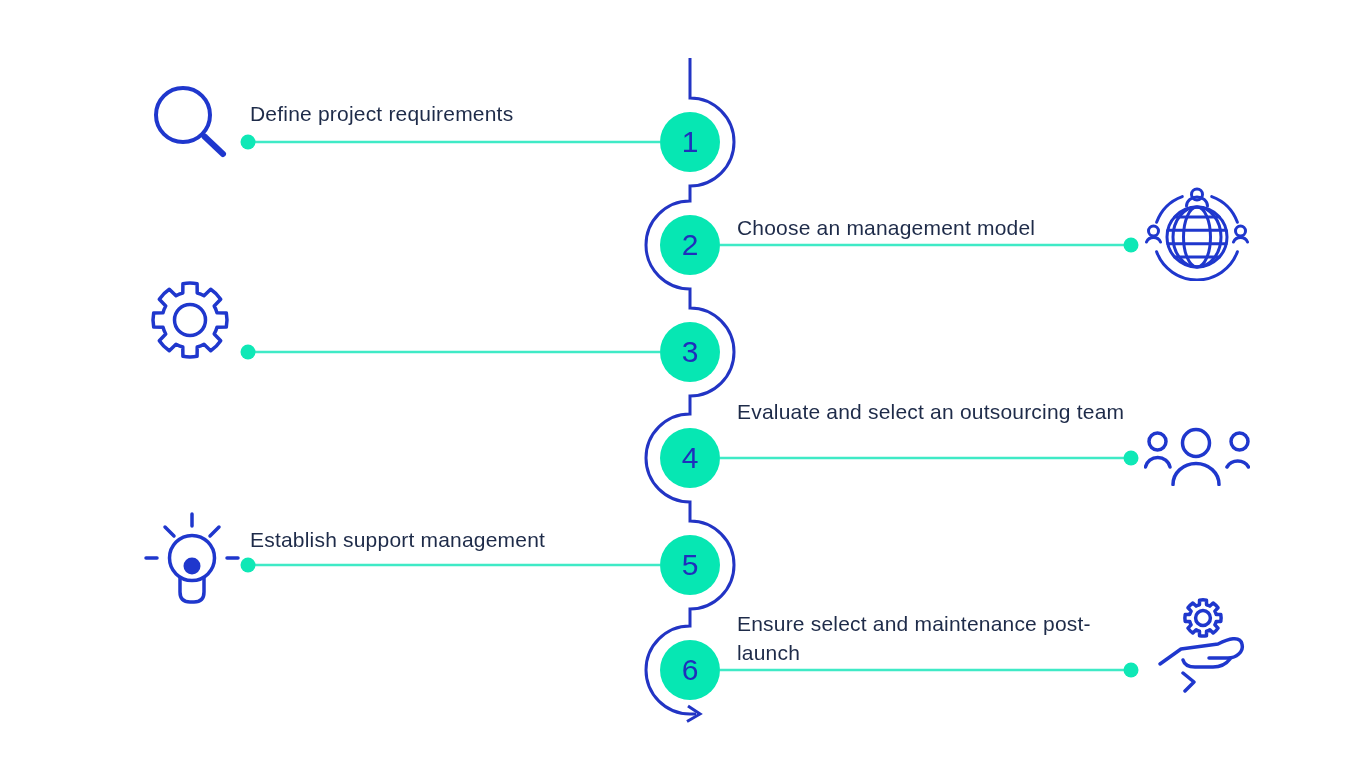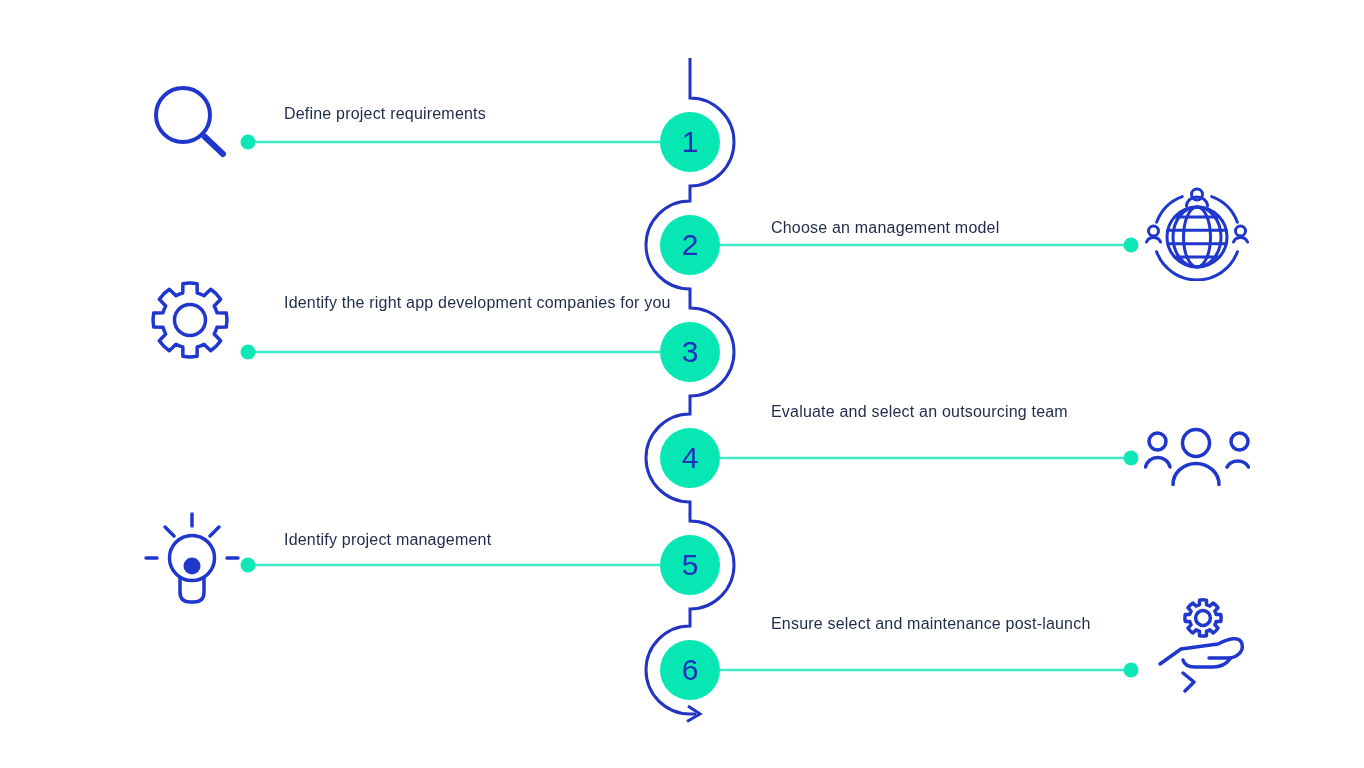--- a/index.html
+++ b/index.html
@@ -16,22 +16,22 @@
   html,body{width:1364px;height:768px;background:var(--background);overflow:hidden;}
   body{font-family:"Liberation Sans","DejaVu Sans",sans-serif;}
   .canvas{position:relative;width:1364px;height:768px;background:var(--background);}
   .layer{position:absolute;left:0;top:0;width:1364px;height:768px;pointer-events:none;}
   .snake{stroke:var(--timeline-blue);stroke-width:3;fill:none;}
   .conn{stroke:var(--connector-line);stroke-width:2.5;fill:none;}
   .dot{fill:var(--connector-dot);}
   .badge{position:absolute;width:60px;height:60px;border-radius:50%;
          background:var(--circle-fill);display:flex;align-items:center;justify-content:center;
          color:var(--number-blue);font-size:30px;font-weight:500;z-index:3;}
-  .label{position:absolute;color:var(--text-dark);font-size:16px;line-height:29px;
-         letter-spacing:0.2px;z-index:2;margin-left:34px;}
+  .label{position:absolute;color:var(--text-dark);font-size:21px;line-height:29px;
+         letter-spacing:0.2px;z-index:2;}
   .icon-box{position:absolute;z-index:2;}
   .ic{stroke:var(--icon-blue);fill:none;stroke-width:3.5;stroke-linecap:round;stroke-linejoin:round;}
   .ic-thin{stroke:var(--icon-blue);fill:none;stroke-width:3;stroke-linecap:round;stroke-linejoin:round;}
   .ic-fill{fill:var(--icon-blue);stroke:none;}
 </style>
 </head>
 <body>
 
 <div class="canvas">
 
@@ -74,23 +74,22 @@
     </div>
   <div class="badge" style="left:660px;top:535px">
       <span>5</span>
     </div>
   <div class="badge" style="left:660px;top:640px">
       <span>6</span>
     </div>
 
   <div class="label" style="left:250px;top:99px;width:400px">Define project requirements</div>
   <div class="label" style="left:737px;top:213px;width:395px">Choose an management model</div>
-  <div class="label" style="left:250px;top:288px;width:400px">Identify the right app development companies for you</div>
   <div class="label" style="left:737px;top:397px;width:395px">Evaluate and select an outsourcing team</div>
-  <div class="label" style="left:250px;top:525px;width:400px">Identify project management</div>
+  <div class="label" style="left:250px;top:525px;width:400px">Establish support management</div>
   <div class="label" style="left:737px;top:609px;width:395px">Ensure select and maintenance post-launch</div>
 
   <div class="icon-box" style="left:147px;top:84px">
     <svg width="90" height="78" viewBox="0 0 90 78">
       <circle class="ic" style="stroke-width:4" cx="36" cy="31" r="27"></circle>
       <line class="ic" style="stroke-width:6" x1="57.5" y1="52.5" x2="76" y2="70"></line>
     </svg>
   </div>
 
   <div class="icon-box" style="left:1145px;top:187px">

